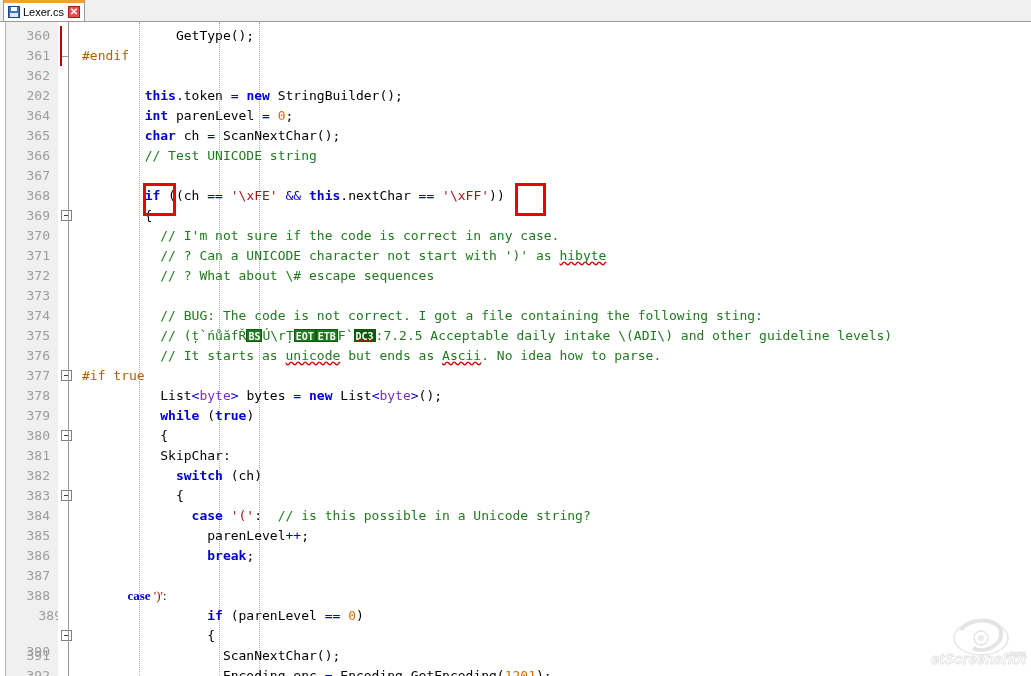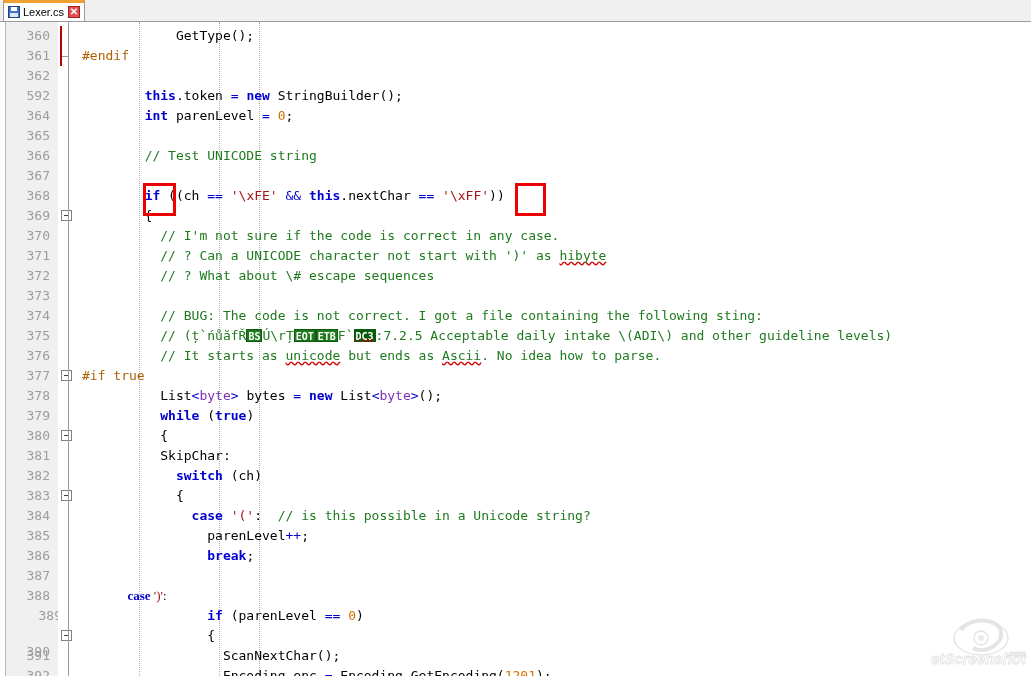--- a/index.html
+++ b/index.html
@@ -245,21 +245,21 @@
   </div>
 </div>
 
 <div id="editor">
 
   <div id="selbar"></div>
   <div id="gutter">
       <div class="lineno" style="top: 4px;">360</div>
       <div class="lineno" style="top: 24px;">361</div>
       <div class="lineno" style="top: 44px;">362</div>
-      <div class="lineno" style="top: 64px;">592</div>
+      <div class="lineno" style="top: 64px;">202</div>
       <div class="lineno" style="top: 84px;">364</div>
       <div class="lineno" style="top: 104px;">365</div>
       <div class="lineno" style="top: 124px;">366</div>
       <div class="lineno" style="top: 144px;">367</div>
       <div class="lineno" style="top: 164px;">368</div>
       <div class="lineno" style="top: 184px;">369</div>
       <div class="lineno" style="top: 204px;">370</div>
       <div class="lineno" style="top: 224px;">371</div>
       <div class="lineno" style="top: 244px;">372</div>
       <div class="lineno" style="top: 264px;">373</div>
@@ -296,20 +296,21 @@
 
   <div id="codearea">
     <div class="indent-guide" style="left:57px;"></div>
     <div class="indent-guide" style="left:137px;"></div>
     <div class="indent-guide" style="left:177px;"></div>
   <div class="code" style="top: 4px;">            <span class="plain">GetType</span>();</div>
       <div class="code" style="top: 24px;"><span class="pp">#endif</span></div>
       <div class="code" style="top: 44px;"></div>
       <div class="code" style="top: 64px;">        <span class="kw">this</span>.<span class="plain">token</span> <span class="op">=</span> <span class="kw">new</span> <span class="plain">StringBuilder</span>();</div>
       <div class="code" style="top: 84px;">        <span class="kw">int</span> <span class="plain">parenLevel</span> <span class="op">=</span> <span class="num">0</span>;</div>
+      <div class="code" style="top: 104px;">        <span class="kw">char</span> <span class="plain">ch</span> <span class="op">=</span> <span class="plain">ScanNextChar</span>();</div>
       <div class="code" style="top: 124px;">        <span class="cmt">// Test UNICODE string</span></div>
       <div class="code" style="top: 144px;"></div>
       <div class="code" style="top: 164px;">        <span class="kw">if</span> ((<span class="plain">ch</span> <span class="op">==</span> <span class="str">'\xFE'</span> <span class="op">&amp;&amp;</span> <span class="kw">this</span>.<span class="plain">nextChar</span> <span class="op">==</span> <span class="str">'\xFF'</span>))</div>
       <div class="code" style="top: 184px;">        {</div>
       <div class="code" style="top: 204px;">          <span class="cmt">// I'm not sure if the code is correct in any case.</span></div>
       <div class="code" style="top: 224px;">          <span class="cmt">// ? Can a UNICODE character not start with ')' as </span><span class="cmt squig">hibyte</span><span class="cmt"></span></div>
       <div class="code" style="top: 244px;">          <span class="cmt">// ? What about \# escape sequences</span></div>
       <div class="code" style="top: 264px;"></div>
       <div class="code" style="top: 284px;">          <span class="cmt">// BUG: The code is not correct. I got a file containing the following sting:</span></div>
       <div class="code" style="top: 304px;"><span class="cmt">          // (ț`ńůăfŘ</span><span class="ctrl">BS</span><span class="cmt">Ú\rȚ</span><span class="ctrl">EOT</span><span class="ctrl">ETB</span><span class="cmt">F`</span><span class="ctrl dark squig-box">DC3</span><span class="cmt">:7.2.5 Acceptable daily intake \(ADI\) and other guideline levels)</span></div>

